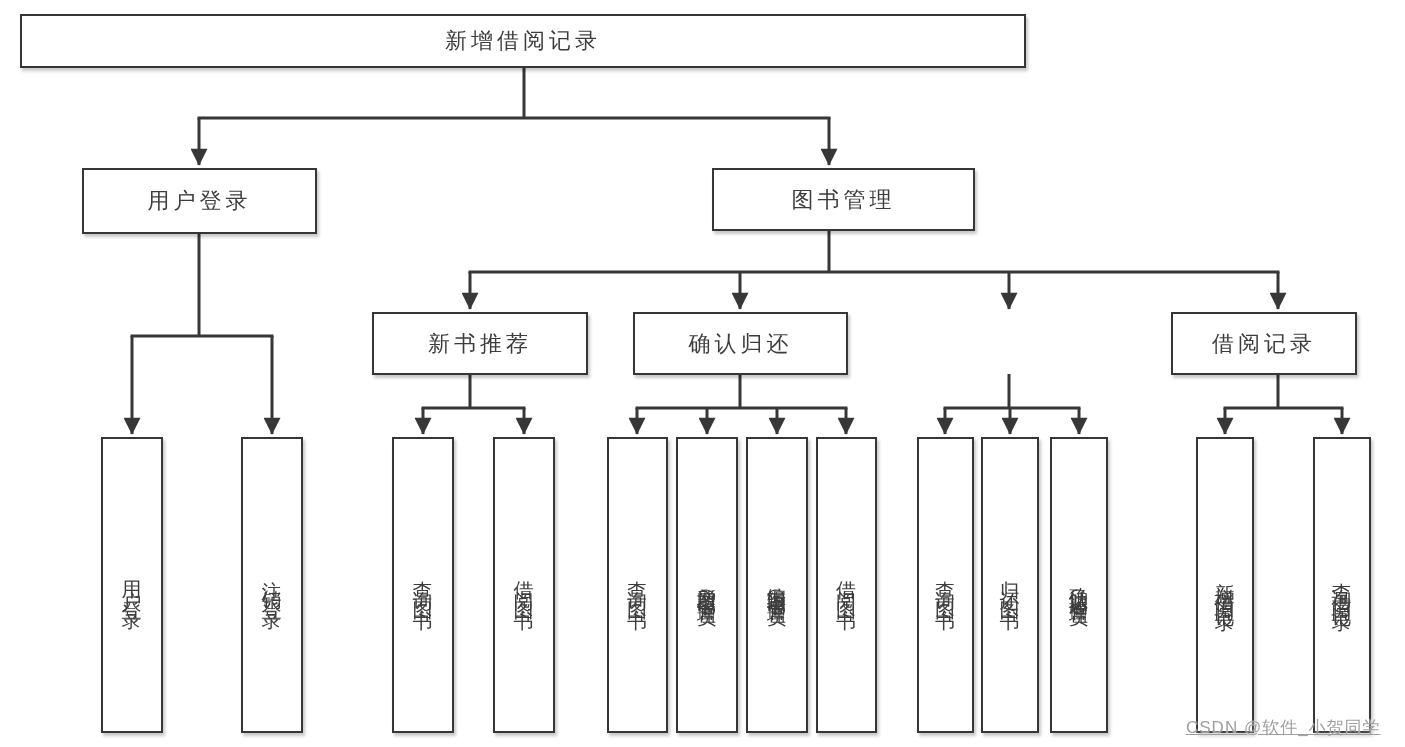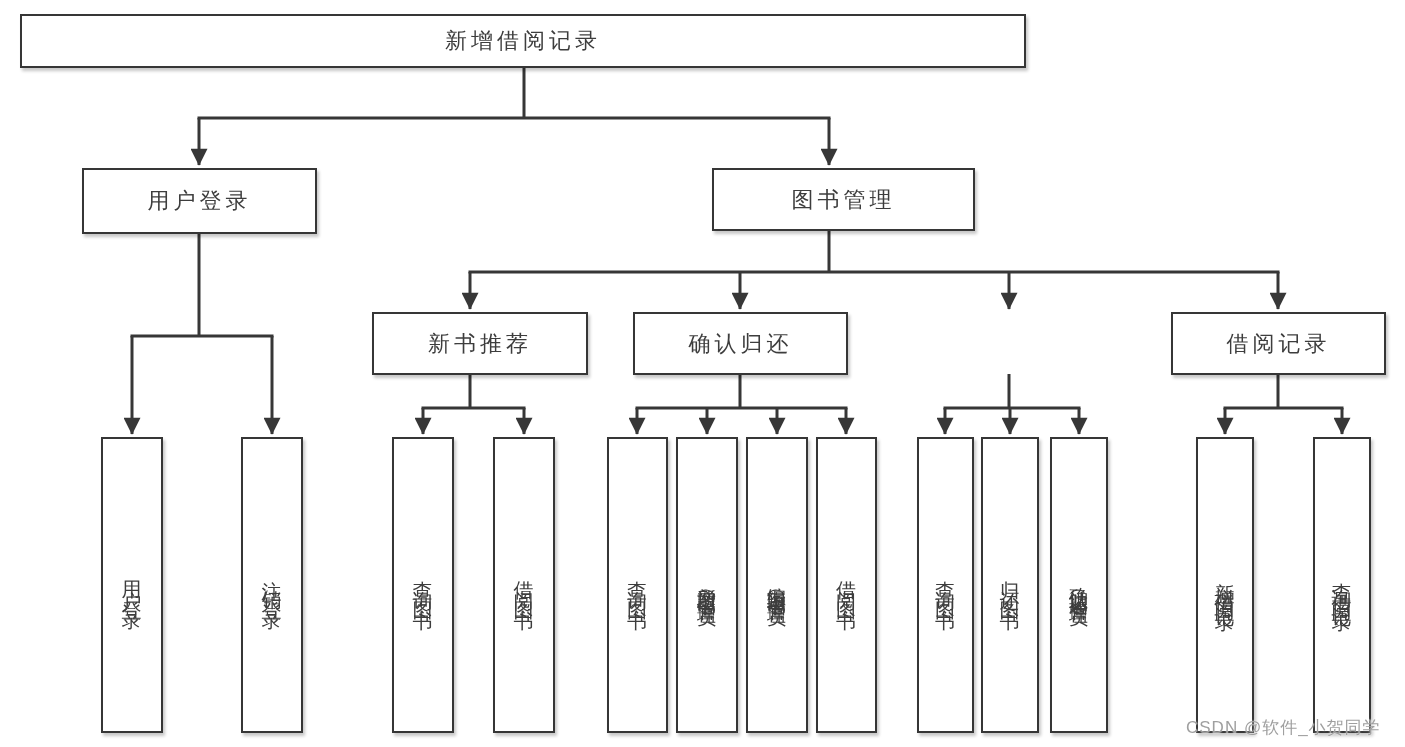--- a/index.html
+++ b/index.html
@@ -17,20 +17,21 @@
   .vnode span{
     writing-mode:vertical-rl;text-orientation:mixed;
     font-size:20px;letter-spacing:10px;color:#3d3d3d;line-height:1;
   }
   .vnode.med span{letter-spacing:6px;}
   .vnode.tight span{font-size:19px;letter-spacing:3px;}
   #watermark{
     position:absolute;left:1186px;top:716px;width:214px;z-index:5;
     font-size:17px;letter-spacing:1px;color:#9f9f9f;white-space:nowrap;
     text-shadow:0 0 2px rgba(255,255,255,0.9);
+    text-decoration:underline;
   }
 </style>
 </head>
 <body>
 
 <div id="canvas">
 
   <svg id="connectors" width="1405" height="747" viewBox="0 0 1405 747">
     <defs>
       <marker id="arw" viewBox="0 0 10 10" refX="9.5" refY="5" markerUnits="userSpaceOnUse" markerWidth="26" markerHeight="17" orient="auto">
@@ -84,21 +85,21 @@
   <div class="node hnode" style="left:712px;top:168px;width:263px;height:63px">
     <span>图书管理</span>
   </div>
 
   <div class="node hnode" style="left:372px;top:312px;width:216px;height:63px">
     <span>新书推荐</span>
   </div>
   <div class="node hnode" style="left:633px;top:312px;width:215px;height:63px">
     <span>确认归还</span>
   </div>
-  <div class="node hnode" style="left:1171px;top:312px;width:215px;height:63px">
+  <div class="node hnode" style="left:1171px;top:312px;width:186px;height:63px">
     <span>借阅记录</span>
   </div>
 
   <div class="node vnode" style="left:101px;top:437px;width:62px;height:296px">
     <span>用户登录</span>
   </div>
   <div class="node vnode" style="left:241px;top:437px;width:62px;height:296px">
     <span>注销登录</span>
   </div>
 

